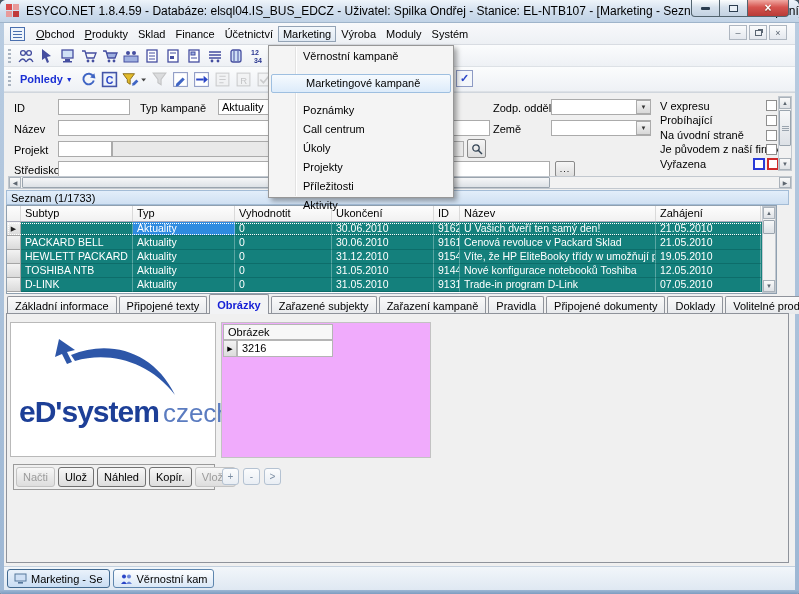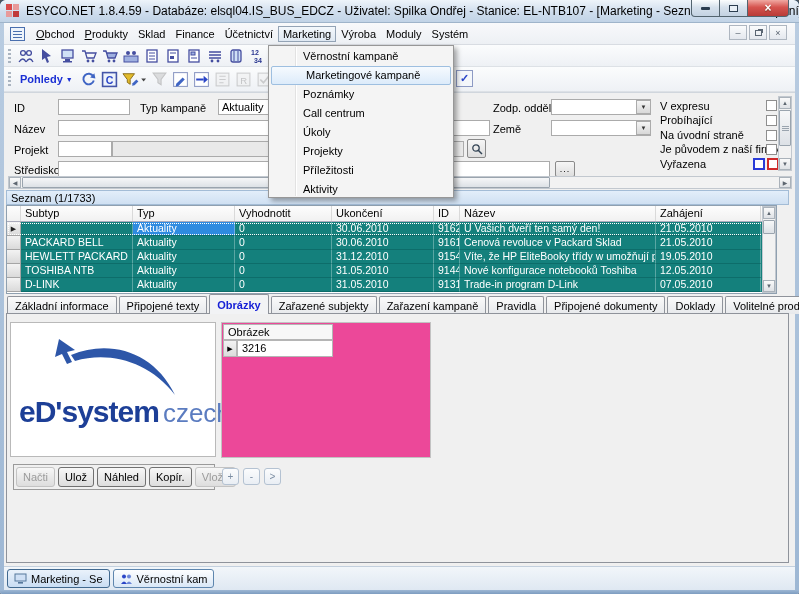--- a/index.html
+++ b/index.html
@@ -84,41 +84,41 @@
   
   .tabs{left:7px;top:294px;display:flex;align-items:flex-end;height:20px;}
   .tab{height:18px;padding:0 7px;display:flex;align-items:center;border:1px solid #8f939b;border-bottom:none;
        background:linear-gradient(#fafafa,#e7e9ec);border-radius:2px 2px 0 0;margin-right:2px;white-space:nowrap;}
   .tab.active{height:20px;background:#f2f3f5;color:#1620d6;font-weight:bold;position:relative;z-index:3;}
   .content{left:6px;top:313px;width:783px;height:250px;background:#f0f0f0;border:1px solid #8f939b;}
   .logo-panel{left:10px;top:322px;width:206px;height:135px;background:#fff;border:1px solid #b9b9b9;}
   .logo-text{position:absolute;left:8px;top:72px;white-space:nowrap;}
   .lt1{font-weight:bold;font-size:30px;color:#1d3f97;letter-spacing:-1px;}
   .lt2{font-size:26px;color:#5b7cc0;margin-left:4px;}
-  .obr-panel{left:221px;top:322px;width:210px;height:136px;background:#ec4899;border:1px solid #c2c2c2;}
+  .obr-panel{left:221px;top:322px;width:210px;height:136px;background:#f0abfc;border:1px solid #c2c2c2;}
   .obr-head{position:absolute;left:1px;top:1px;width:110px;height:16px;background:#f7f7f7;border:1px solid #b5b5b5;
             padding:1px 4px;font-size:11px;}
   .obr-mkr{position:absolute;left:1px;top:17px;width:14px;height:17px;background:linear-gradient(#f3f3f3,#dcdcdc);
            border:1px solid #b5b5b5;display:flex;align-items:center;justify-content:center;font-size:7px;}
   .obr-cell{position:absolute;left:15px;top:17px;width:96px;height:17px;background:#fff;border:1px solid #b5b5b5;
             padding:1px 4px;font-size:11px;}
   .btngroup{left:13px;top:464px;width:202px;height:26px;border:1px solid #9a9a9a;display:flex;align-items:center;
             padding:0 2px;gap:3px;background:#f0f0f0;}
   .btn{height:20px;padding:0 6px;border:1px solid #707070;border-radius:3px;background:linear-gradient(#f7f7f7,#dddddd);
        font-size:11px;display:flex;align-items:center;white-space:nowrap;}
   .btn.disabled{color:#9b9b9b;border-color:#c3c3c3;}
   .navbtn{position:absolute;width:17px;height:17px;border:1px solid #b4c2d2;border-radius:3px;color:#7c8ea3;
           background:linear-gradient(#fbfcfd,#e9eef4);display:flex;align-items:center;justify-content:center;font-size:10px;}
   
   .menu{left:268px;top:45px;width:186px;height:153px;background:#f4f4f4;border:1px solid #979797;
         box-shadow:3px 3px 5px rgba(0,0,0,.35);z-index:50;padding-top:1px;}
   .menu .gutter{position:absolute;left:26px;top:1px;bottom:1px;width:2px;background:#e2e2e2;border-right:1px solid #fff;}
   .mitem{height:19px;line-height:18px;padding-left:34px;white-space:nowrap;position:relative;}
   .mitem.hl{background:linear-gradient(#f6fafe,#dcebfa);border:1px solid #9ebfe0;border-radius:2px;
-            margin:0 2px;line-height:16px;}
+            margin:8px 2px;line-height:16px;}
   
   .taskbar{left:4px;top:566px;width:791px;height:24px;background:linear-gradient(#f2f6fa,#dfe8f2);
            border-top:1px solid #c3d0de;display:flex;align-items:center;gap:3px;padding-left:3px;}
   .task{height:19px;border:1px solid #5e86ae;border-radius:3px;background:linear-gradient(#fdfeff,#d9e7f6);
         display:flex;align-items:center;gap:4px;padding:0 6px;white-space:nowrap;}
   .task.active{background:linear-gradient(#eaf2fb,#c9ddf3);border-color:#41698f;}
   svg{display:block;}
 </style>
 </head>
 <body>

